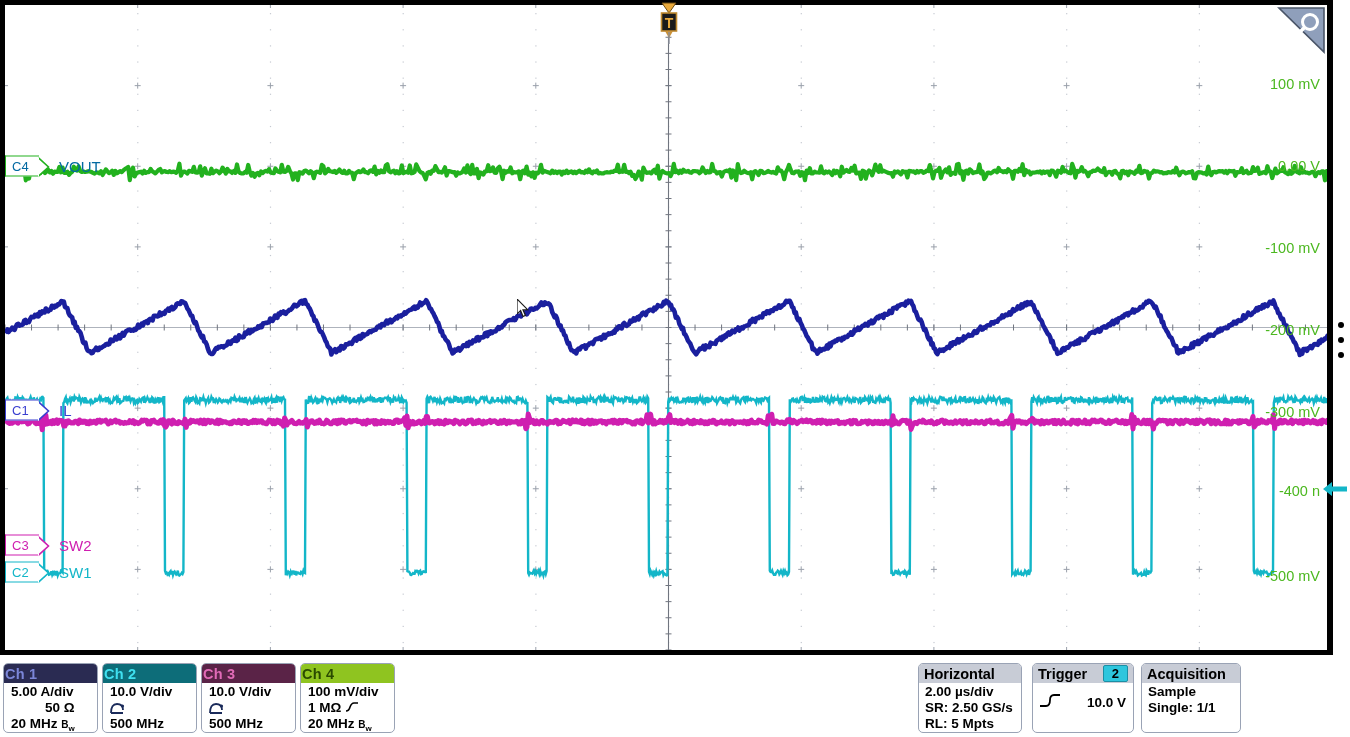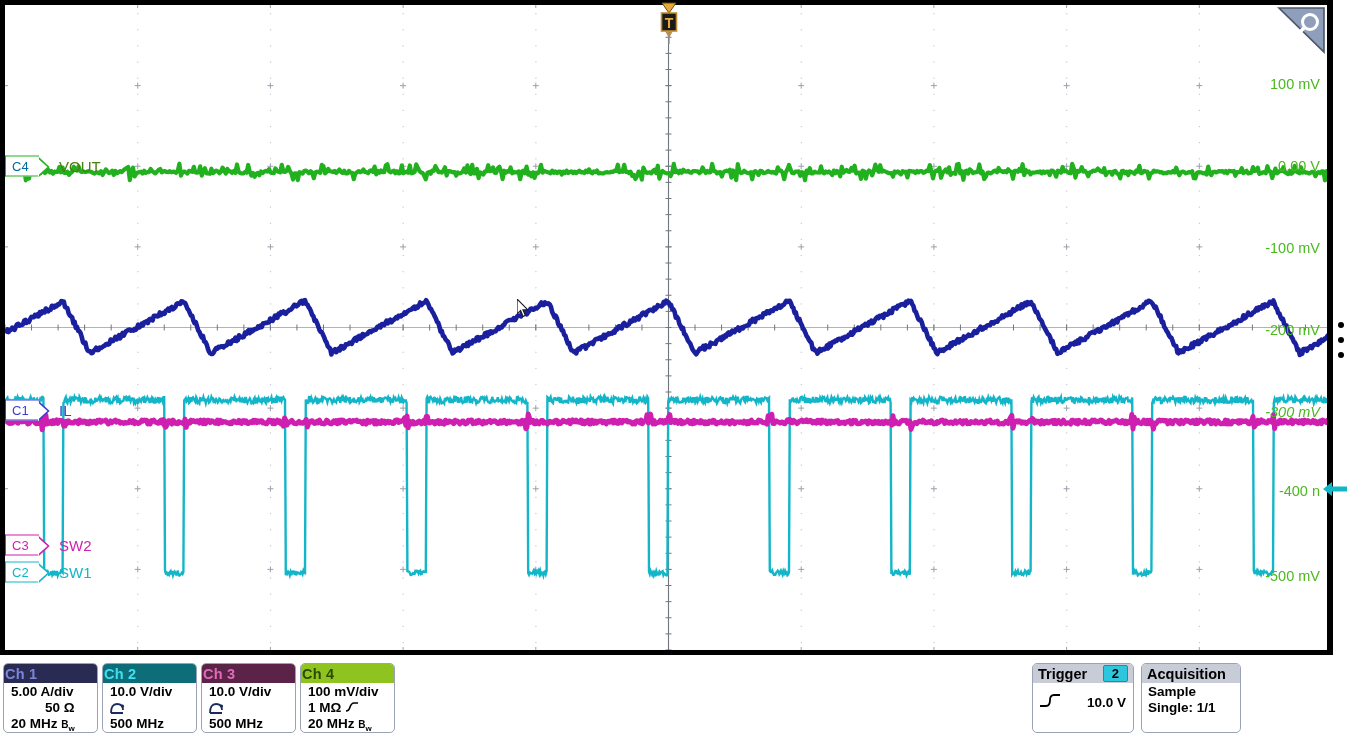--- a/index.html
+++ b/index.html
@@ -841,35 +841,35 @@
     <svg width="14" height="20" viewBox="0 0 14 20">
       <polygon points="0,0 0,15 3.6,11.6 6,17.5 8.4,16.4 6,10.8 10.6,10.6" fill="#ffffff" stroke="#1a1a1a" stroke-width="1.2"></polygon>
     </svg>
   </div>
 
   <div id="scale-labels">
       <div class="scale-label" style="top: 84px;">100 mV</div>
       <div class="scale-label" style="top: 166px;">0.00 V</div>
       <div class="scale-label" style="top: 248px;">-100 mV</div>
       <div class="scale-label" style="top: 330px;">-200 mV</div>
-      <div class="scale-label" style="top: 412px; font-style: italic;">-300 mV</div>
+      <div class="scale-label" style="top: 412px;">-300 mV</div>
       <div class="scale-label" style="top: 491px;">-400 n</div>
       <div style="position: absolute; right: 2px; top: 491px; transform: translateY(-50%);"><svg width="26" height="20" viewBox="0 0 26 20">
           <polygon points="1,10 10,3 10,7.5 25,7.5 25,12.5 10,12.5 10,17" fill="#13b6c8"></polygon>
         </svg></div>
       <div class="scale-label" style="top: 576px;">-500 mV</div>
     </div>
 
   <div id="channel-tags">
       <div class="ch-tag" style="left: 5px; top: 166px;">
         <div class="ch-badge" style="color: #0369a1; border-top: 1.6px solid rgb(34, 177, 30); border-right: none; border-bottom: 1.6px solid rgb(34, 177, 30); border-left: 1.6px solid rgb(34, 177, 30); border-image: initial;">C4<span class="chev"><svg width="12" height="21" viewBox="0 0 12 21">
               <path d="M0 0.8 L10.5 10.5 L0 20.2" fill="#fff" stroke="#22b11e" stroke-width="1.6"></path>
               <line x1="0" y1="0.8" x2="0" y2="20.2" stroke="#fff" stroke-width="2"></line>
             </svg></span></div>
-        <span class="ch-name" style="color: #4d7c0f;">VOUT</span>
+        <span class="ch-name" style="color: #0369a1;">VOUT</span>
       </div>
       <div class="ch-tag" style="left: 5px; top: 410px;">
         <div class="ch-badge" style="color: rgb(58, 63, 208); border-top: 1.6px solid rgb(58, 63, 208); border-right: none; border-bottom: 1.6px solid rgb(58, 63, 208); border-left: 1.6px solid rgb(58, 63, 208); border-image: initial;">C1<span class="chev"><svg width="12" height="21" viewBox="0 0 12 21">
               <path d="M0 0.8 L10.5 10.5 L0 20.2" fill="#fff" stroke="#3a3fd0" stroke-width="1.6"></path>
               <line x1="0" y1="0.8" x2="0" y2="20.2" stroke="#fff" stroke-width="2"></line>
             </svg></span></div>
         <span class="ch-name" style="color: rgb(58, 63, 208);">IL</span>
       </div>
       <div class="ch-tag" style="left: 5px; top: 545px;">
         <div class="ch-badge" style="color: rgb(207, 31, 176); border-top: 1.6px solid rgb(207, 31, 176); border-right: none; border-bottom: 1.6px solid rgb(207, 31, 176); border-left: 1.6px solid rgb(207, 31, 176); border-image: initial;">C3<span class="chev"><svg width="12" height="21" viewBox="0 0 12 21">
@@ -942,20 +942,30 @@
                 <svg width="14" height="12" viewBox="0 0 14 12">
                   <path d="M1 9 Q4 9 5 5 Q6.5 1 9 1 L13 1" fill="none" stroke="#000" stroke-width="1.6"></path>
                 </svg>
               </span>
             </div>
             <div>20 MHz <span style="font-size:10px;">B<sub style="font-size:8px;">w</sub></span></div>
           </div>
         </div>
       </div>
 
+    <div class="panel" style="left:918px; width:104px; height:70px;">
+      <div class="phdr">
+        <span>Horizontal</span>
+      </div>
+      <div class="plines">
+        <div>2.00 µs/div</div>
+        <div>SR: 2.50 GS/s</div>
+        <div>RL: 5 Mpts</div>
+      </div>
+    </div>
 
     <div class="panel" style="left:1032px; width:102px; height:70px;">
       <div class="phdr">
         <span>Trigger</span>
         <span id="trig-badge">2</span>
       </div>
       <div class="plines" style="display:flex; align-items:center; gap:6px; padding-top:10px;">
         <span style="display:inline-block;">
           <svg width="22" height="15" viewBox="0 0 22 15">
             <path d="M1 13 L7 13 Q11 13 11 7 Q11 2 15 2 L21 2" fill="none" stroke="#000" stroke-width="1.8"></path>

